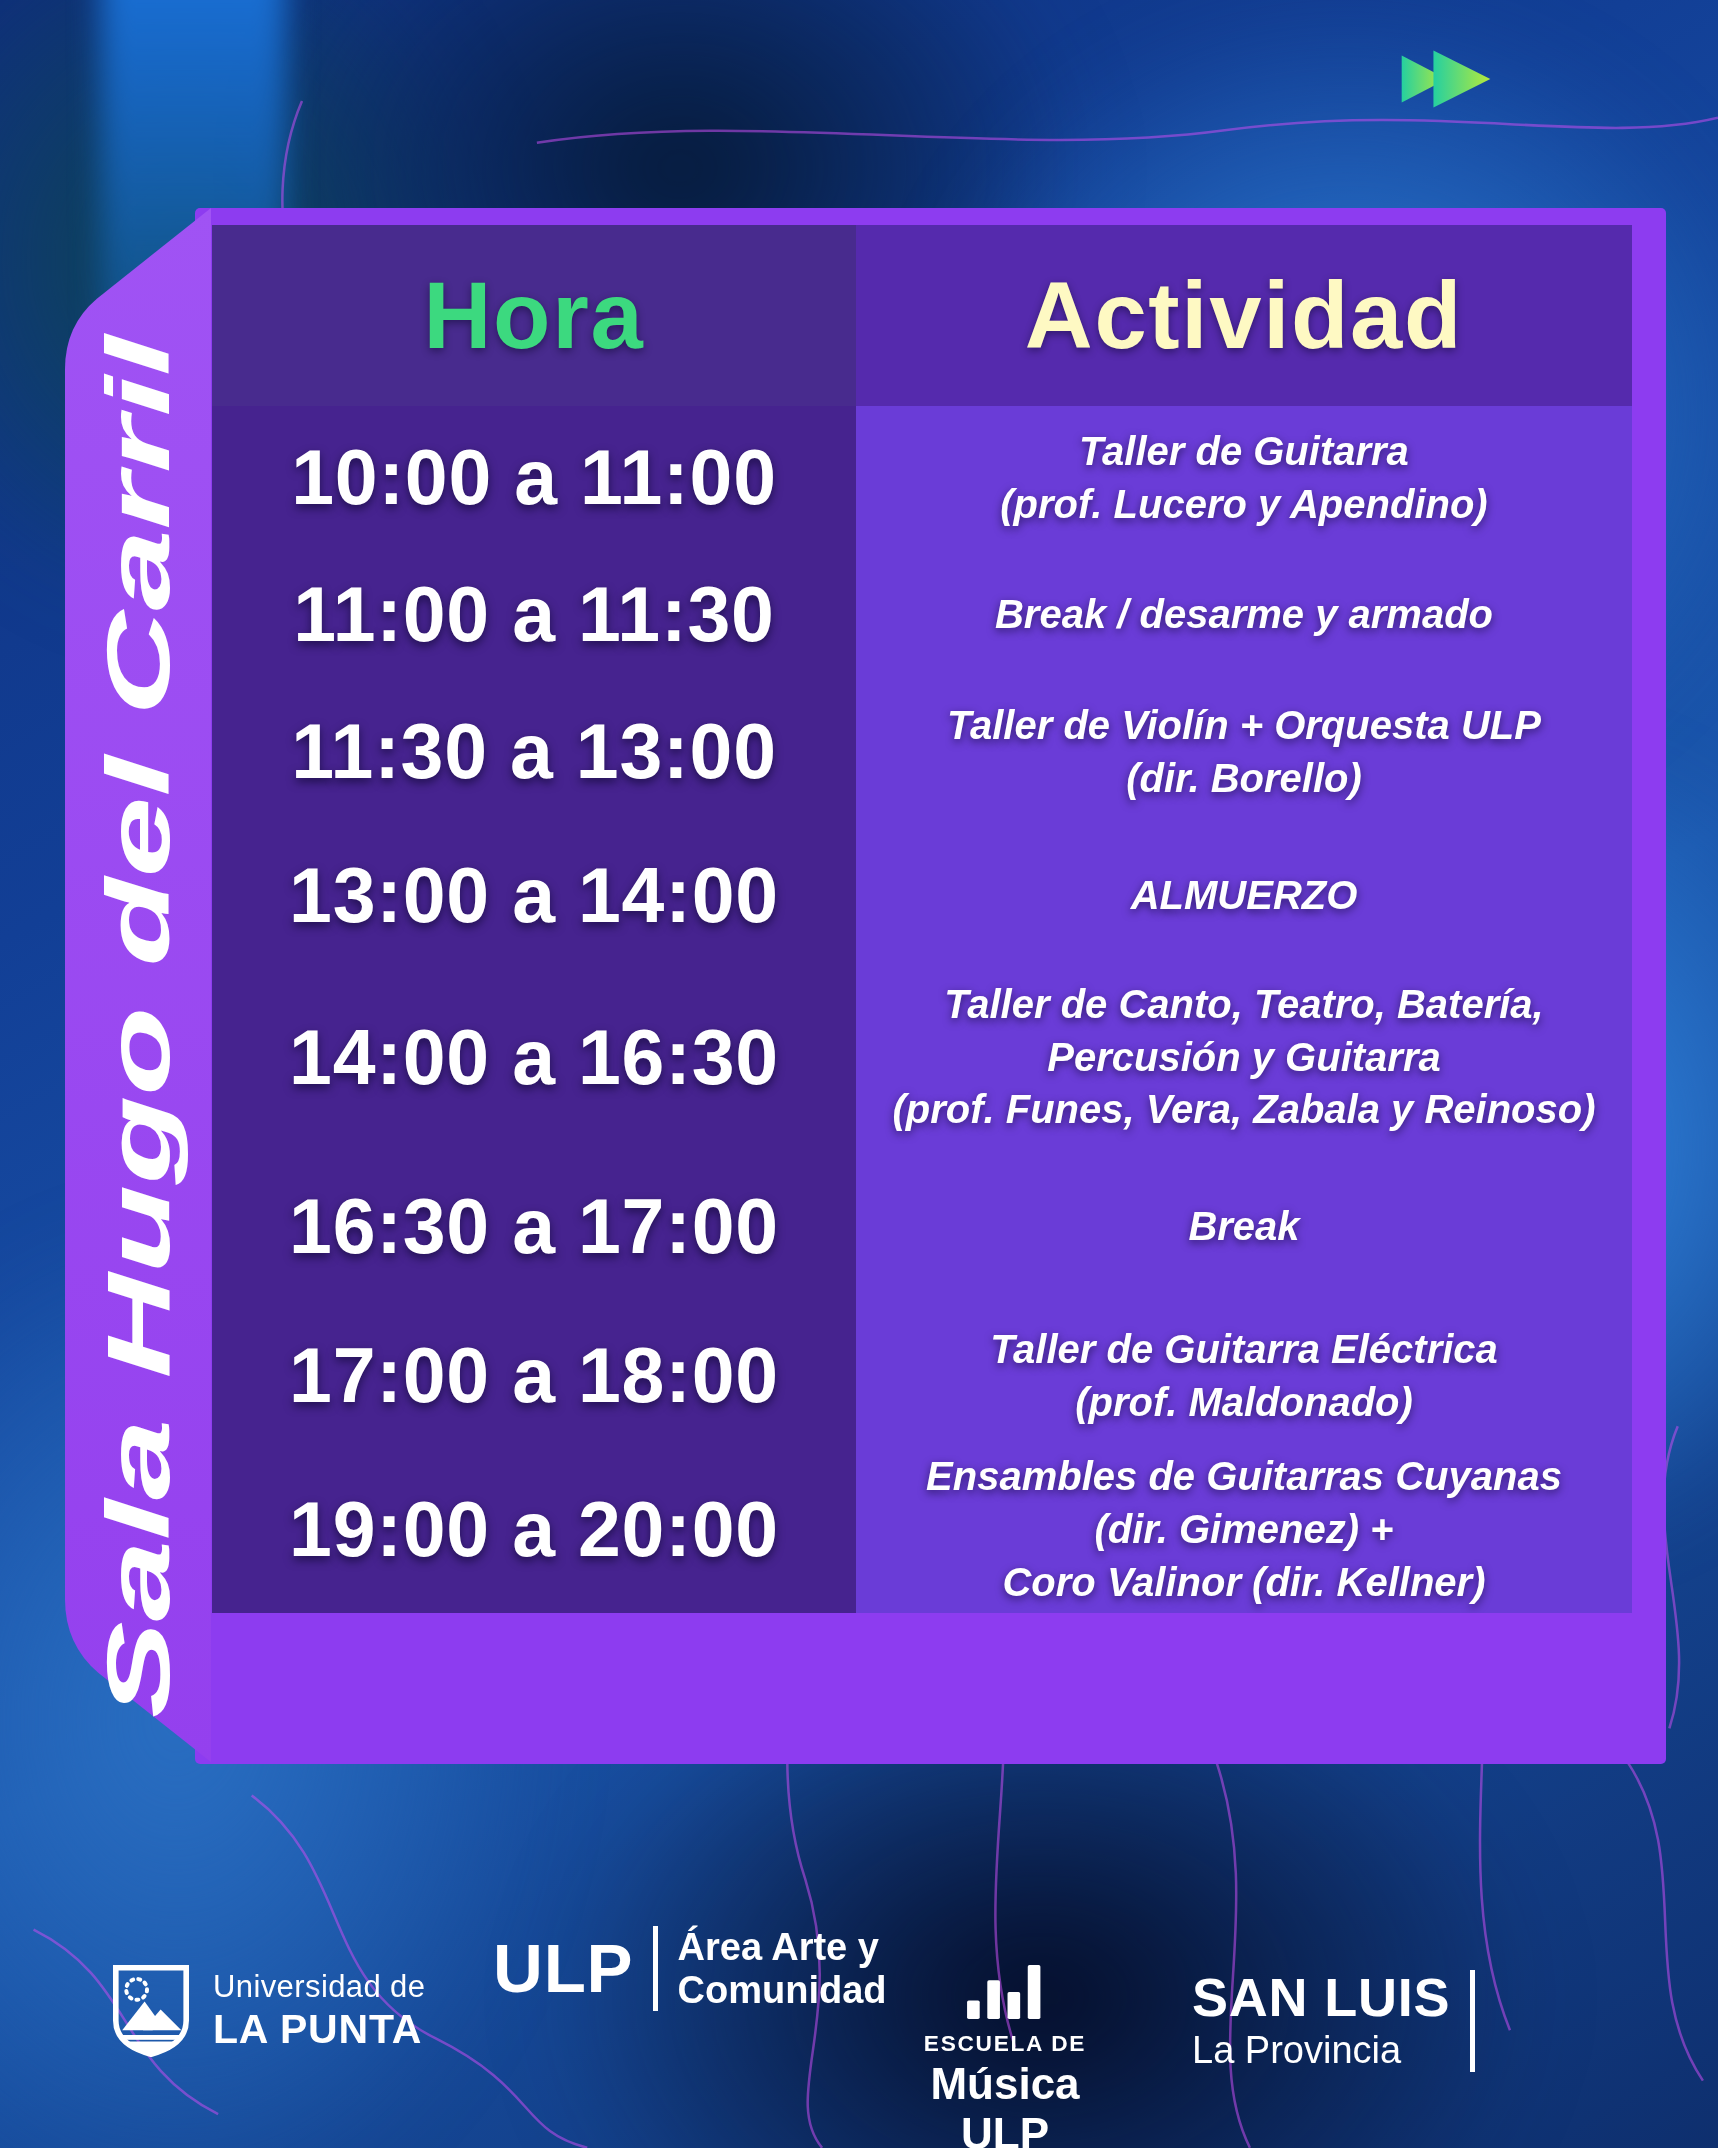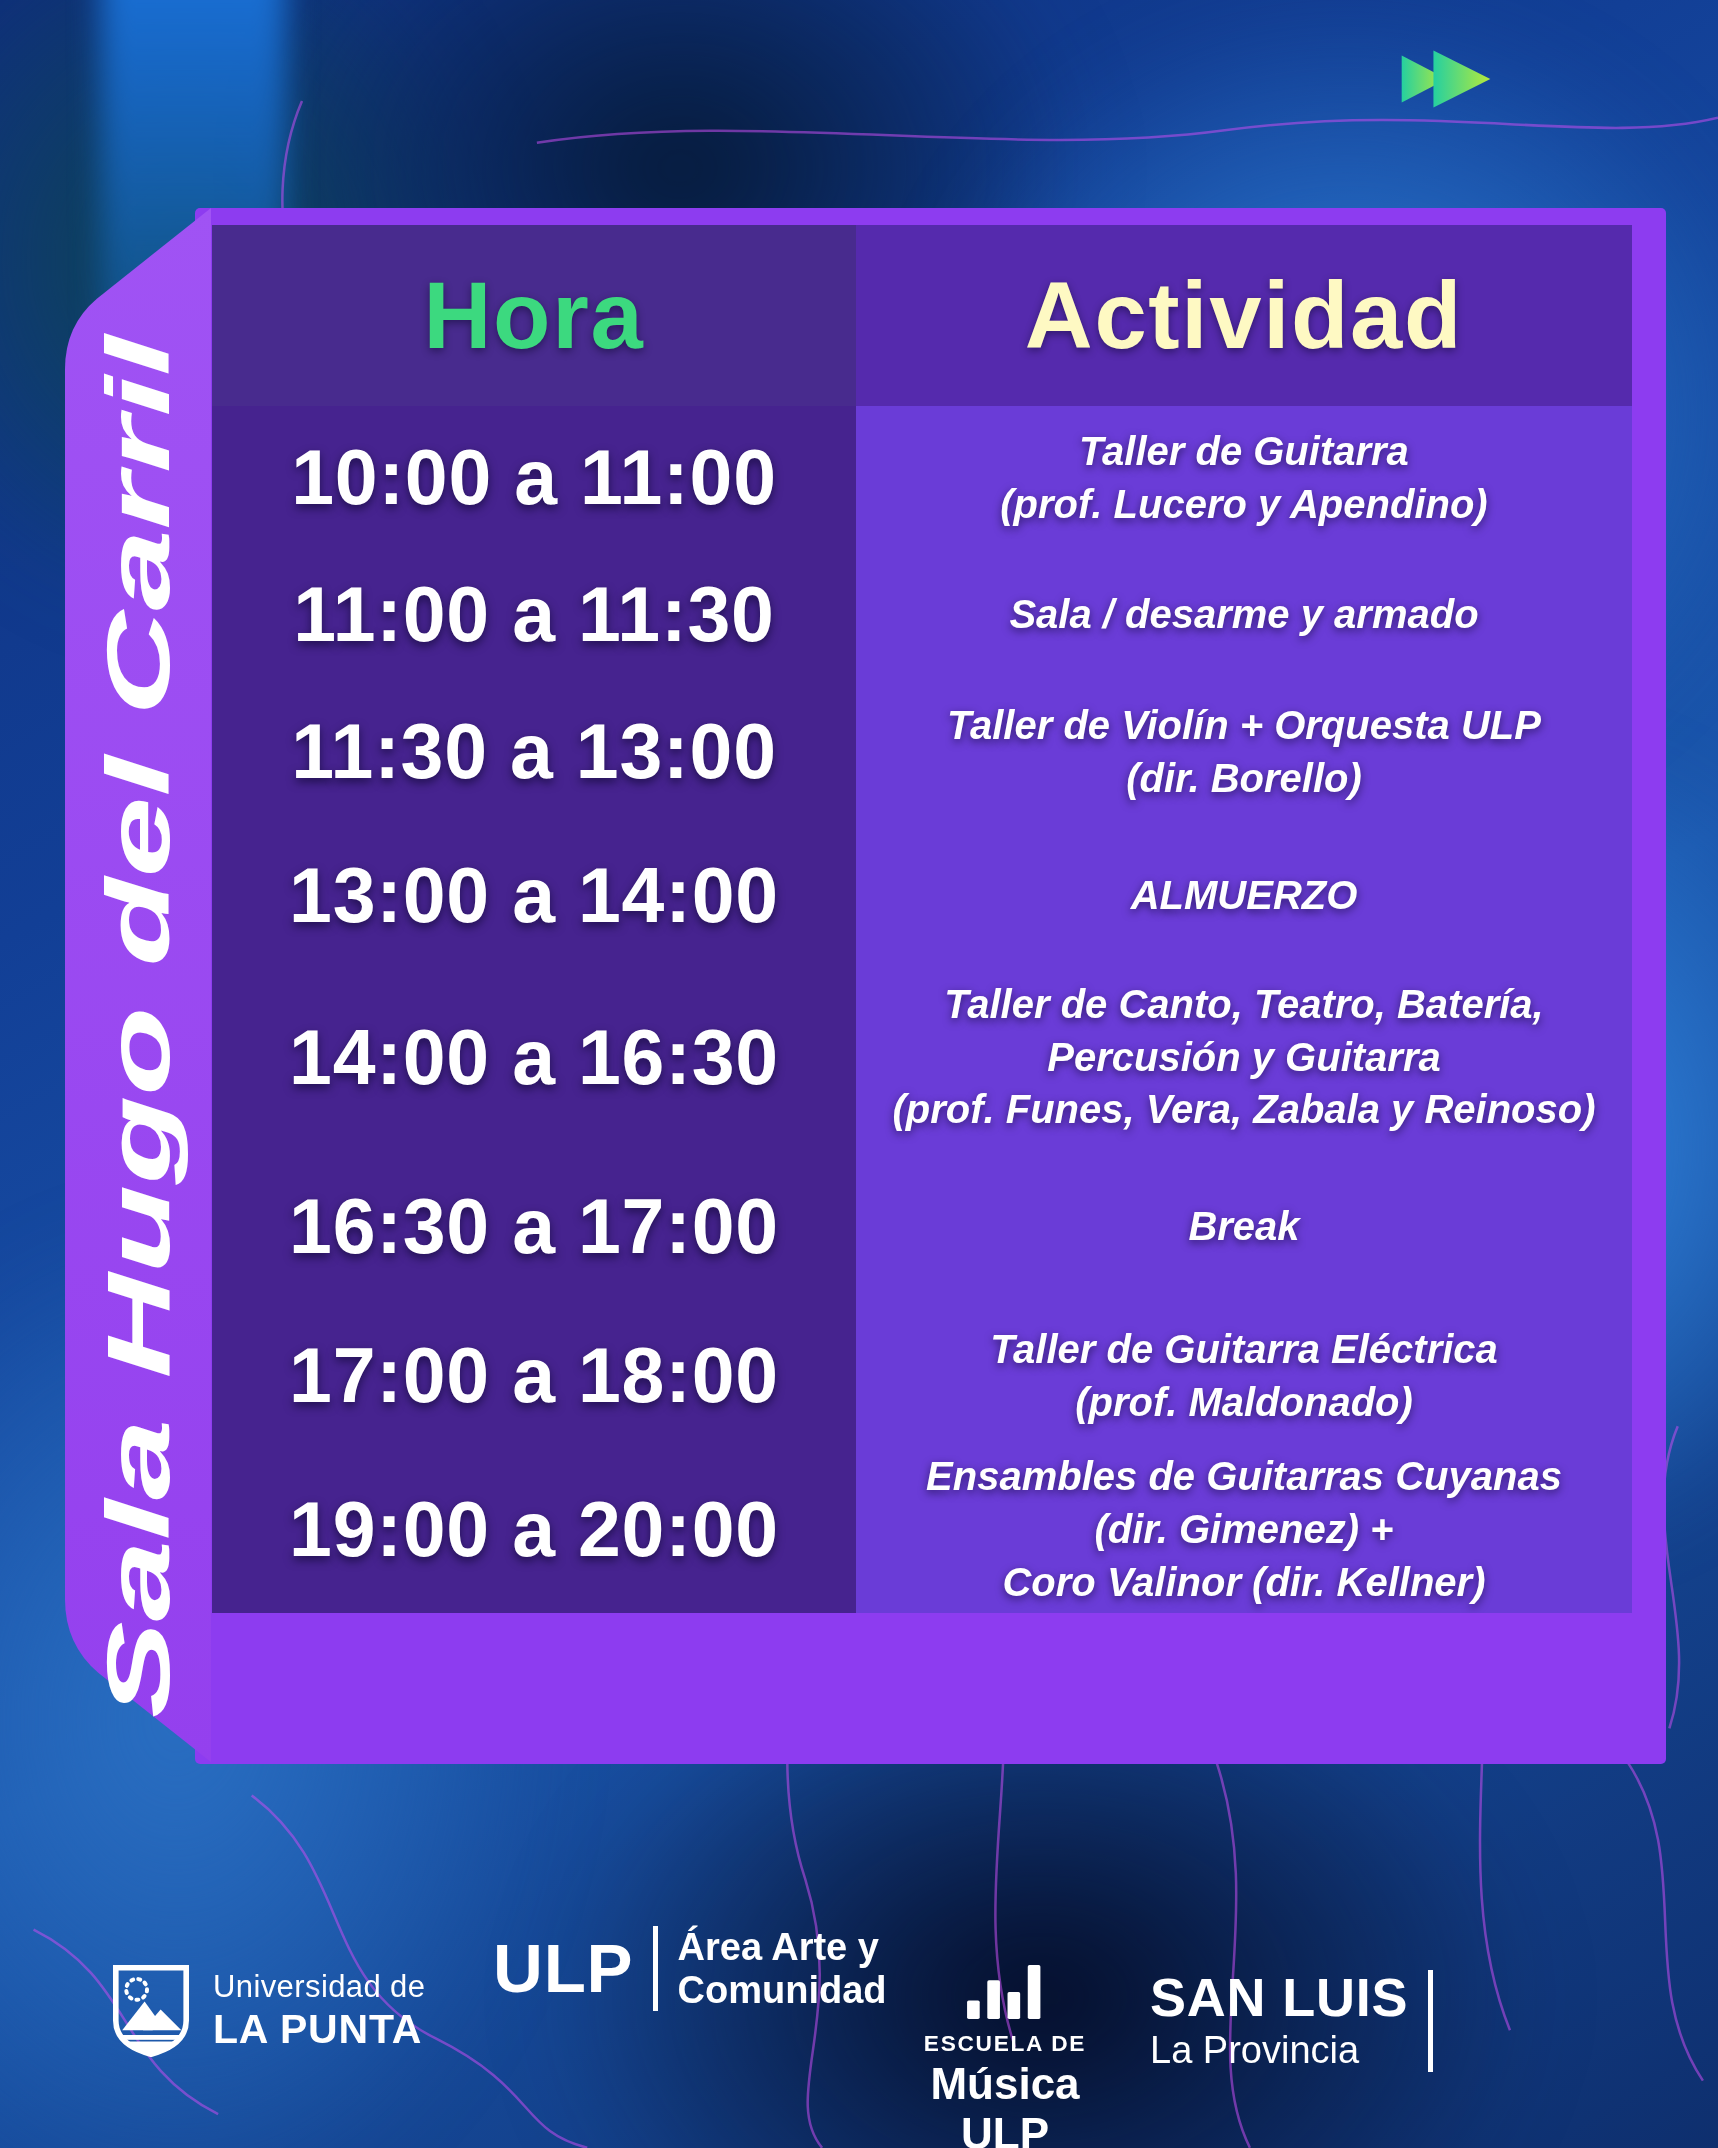--- a/index.html
+++ b/index.html
@@ -60,21 +60,21 @@
   .uni-text { margin-left:22px; }
   .uni-l1 { font-size:31px; font-weight:normal; letter-spacing:0.4px; }
   .uni-l2 { font-size:41px; font-weight:bold; letter-spacing:0.8px; margin-top:1.7px; }
   .f-ulp { left:493px; top:1926px; display:flex; align-items:center; }
   .ulp-acronym { font-size:69px; font-weight:bold; letter-spacing:0.8px; }
   .v-divider { width:4.2px; background:#fff; margin:0 20px; align-self:stretch; }
   .ulp-area { font-size:38px; font-weight:bold; line-height:1.12; }
   .f-esc { left:896px; top:1960px; width:218px; text-align:center; }
   .esc-l1 { font-size:22.7px; font-weight:bold; letter-spacing:1.7px; margin-top:8.4px; }
   .esc-l2 { font-size:44px; font-weight:bold; margin-top:1.7px; }
-  .f-sl { left:1150px; top:1970px; display:flex; align-items:center; }
+  .f-sl { left:1192px; top:1970px; display:flex; align-items:center; }
   .sl-name { font-size:54px; font-weight:bold; letter-spacing:0.8px; line-height:1.0; }
   .sl-sub  { font-size:38px; font-weight:normal; margin-top:5px; }
   .sl-min  { font-size:38px; font-weight:bold; line-height:1.15; }
 </style>
 </head>
 <body>
 
 <div class="canvas">
 
   <div>
@@ -131,21 +131,21 @@
 
   <div class="schedule">
     <div class="cell head head-hora time-col">Hora</div>
     <div class="cell head head-actividad act-col">Actividad</div>
 
     <div class="cell time time-col">10:00 a 11:00</div>
     <div class="cell act act-col">Taller de Guitarra
 (prof. Lucero y Apendino)</div>
 
     <div class="cell time time-col">11:00 a 11:30</div>
-    <div class="cell act act-col">Sala / desarme y armado</div>
+    <div class="cell act act-col">Break / desarme y armado</div>
 
     <div class="cell time time-col">11:30 a 13:00</div>
     <div class="cell act act-col">Taller de Violín + Orquesta ULP
 (dir. Borello)</div>
 
     <div class="cell time time-col">13:00 a 14:00</div>
     <div class="cell act act-col">ALMUERZO</div>
 
     <div class="cell time time-col">14:00 a 16:30</div>
     <div class="cell act act-col">Taller de Canto, Teatro, Batería,

